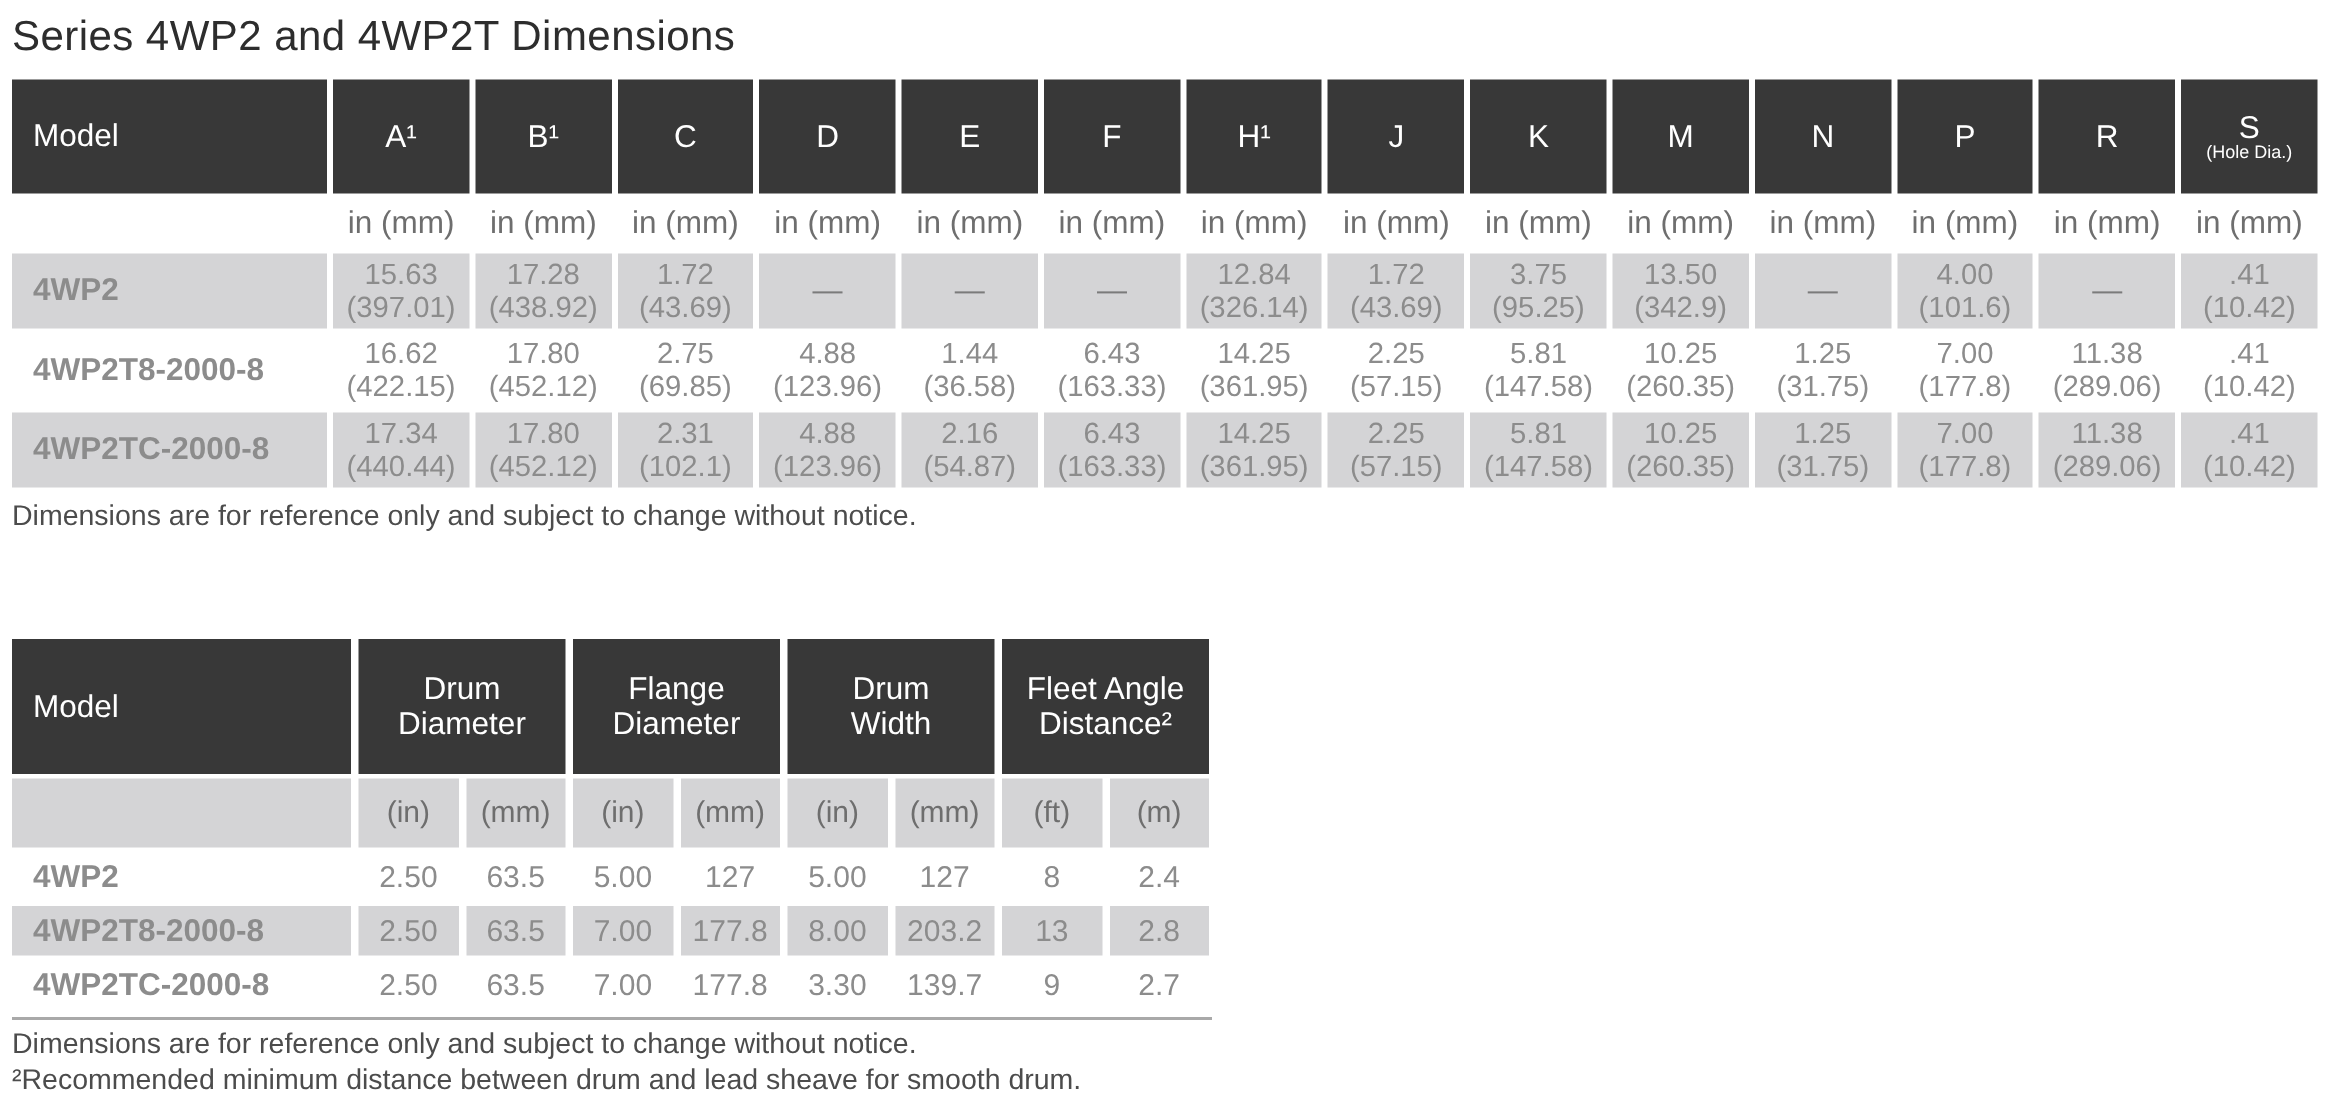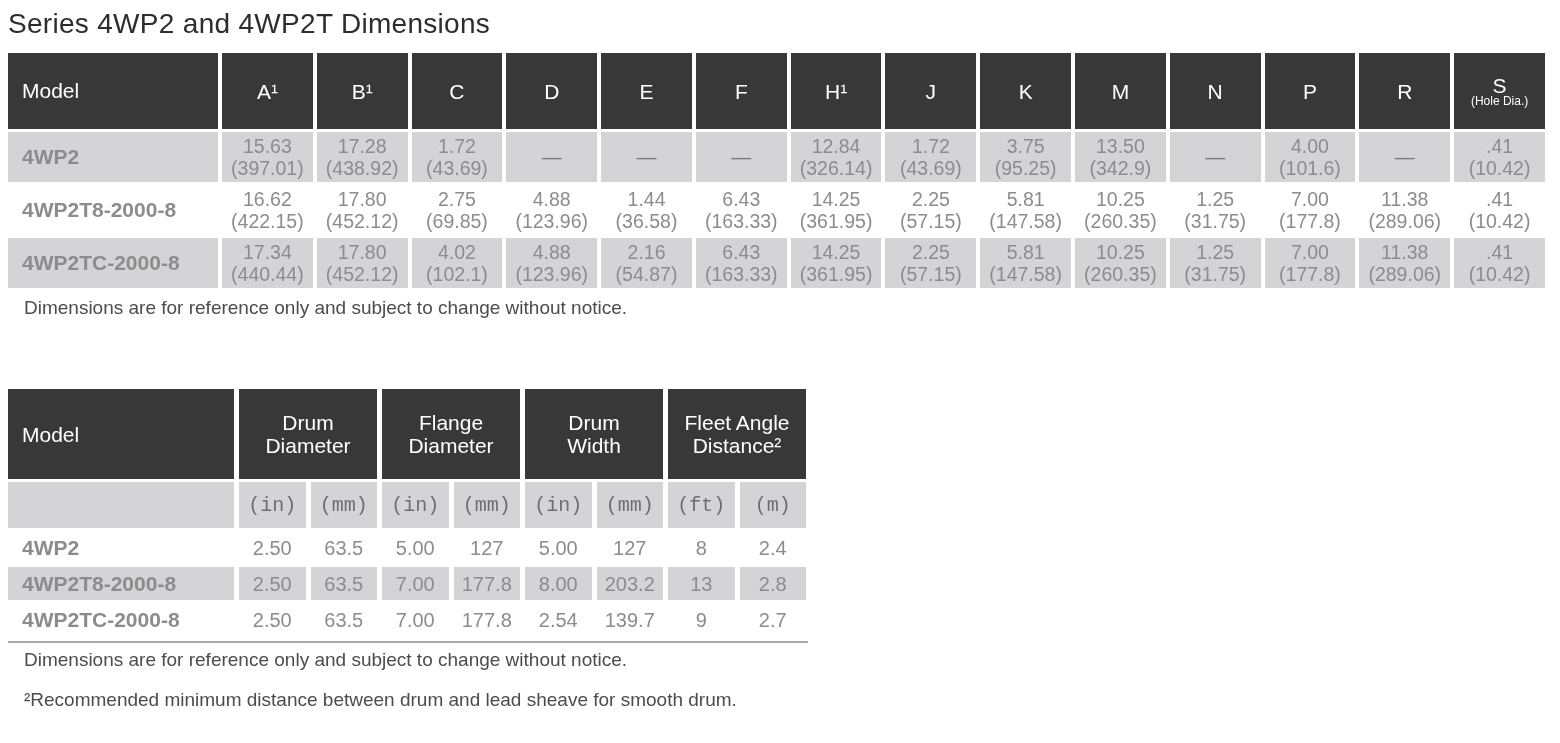--- a/index.html
+++ b/index.html
@@ -70,21 +70,20 @@
     font-size: 21px;
     text-align: center;
     height: 34px;
     padding: 0;
     vertical-align: middle;
   }
   .t2 .unit-cell {
     background: var(--row-shade, #d4d4d6);
     font-size: 20px;
     height: 46px;
-    font-family: Liberation Mono, monospace;
   }
   .t2 .unit-model { background: var(--row-shade, #d4d4d6); }
   .val {
     text-align: center;
     color: var(--value-text, #8c8c8c);
     font-size: 19.5px;
     line-height: 22px;
     height: 50px;
     padding: 0;
     vertical-align: middle;
@@ -94,21 +93,21 @@
   .model-cell {
     text-align: left;
     padding-left: 14px;
     color: var(--value-text, #8c8c8c);
     font-size: 21px;
     vertical-align: middle;
     font-weight: bold;
   }
   tr.shaded td { background: var(--row-shade, #d4d4d6); }
   .footnote {
-    margin: 16px;
+    margin: 0;
     font-size: 19px;
     line-height: 24px;
     color: var(--footnote-text, #4c4c4c);
   }
   .footnote.first { margin-top: 5px; }
   .drum-section { margin-top: 66px; }
   .t2-bottom-line {
     width: 800px;
     height: 2px;
     background: var(--bottom-line, #a9a9a9);
@@ -164,20 +163,37 @@
               <div class="col-label">P</div>
             </th>
             <th class="hcell">
               <div class="col-label">R</div>
             </th>
             <th class="hcell">
               <div class="col-label">S</div>
               <div class="col-note">(Hole Dia.)</div>
             </th>
           </tr>
+        <tr id="t1-units">
+          <td class="unit-model"></td>
+        <td class="unit-cell">in (mm)</td>
+            <td class="unit-cell">in (mm)</td>
+            <td class="unit-cell">in (mm)</td>
+            <td class="unit-cell">in (mm)</td>
+            <td class="unit-cell">in (mm)</td>
+            <td class="unit-cell">in (mm)</td>
+            <td class="unit-cell">in (mm)</td>
+            <td class="unit-cell">in (mm)</td>
+            <td class="unit-cell">in (mm)</td>
+            <td class="unit-cell">in (mm)</td>
+            <td class="unit-cell">in (mm)</td>
+            <td class="unit-cell">in (mm)</td>
+            <td class="unit-cell">in (mm)</td>
+            <td class="unit-cell">in (mm)</td>
+          </tr>
       </thead>
       <tbody id="t1-body">
           <tr class="shaded">
             <td class="model-cell">4WP2</td>
             <td class="val">
               <div class="l1">15.63</div>
               <div class="l2">(397.01)</div>
             </td>
             <td class="val">
               <div class="l1">17.28</div>
@@ -280,21 +296,21 @@
             <td class="model-cell">4WP2TC-2000-8</td>
             <td class="val">
               <div class="l1">17.34</div>
               <div class="l2">(440.44)</div>
             </td>
             <td class="val">
               <div class="l1">17.80</div>
               <div class="l2">(452.12)</div>
             </td>
             <td class="val">
-              <div class="l1">4.02</div>
+              <div class="l1">2.31</div>
               <div class="l2">(102.1)</div>
             </td>
             <td class="val">
               <div class="l1">4.88</div>
               <div class="l2">(123.96)</div>
             </td>
             <td class="val">
               <div class="l1">2.16</div>
               <div class="l2">(54.87)</div>
             </td>
@@ -398,21 +414,21 @@
             <td class="val">203.2</td>
             <td class="val">13</td>
             <td class="val">2.8</td>
           </tr>
           <tr>
             <td class="model-cell">4WP2TC-2000-8</td>
             <td class="val">2.50</td>
             <td class="val">63.5</td>
             <td class="val">7.00</td>
             <td class="val">177.8</td>
-            <td class="val">2.54</td>
+            <td class="val">3.30</td>
             <td class="val">139.7</td>
             <td class="val">9</td>
             <td class="val">2.7</td>
           </tr>
         </tbody>
     </table>
     <div class="t2-bottom-line"></div>
 
     <p class="footnote first">Dimensions are for reference only and subject to change without notice.</p>
     <p class="footnote">²Recommended minimum distance between drum and lead sheave for smooth drum.</p>

